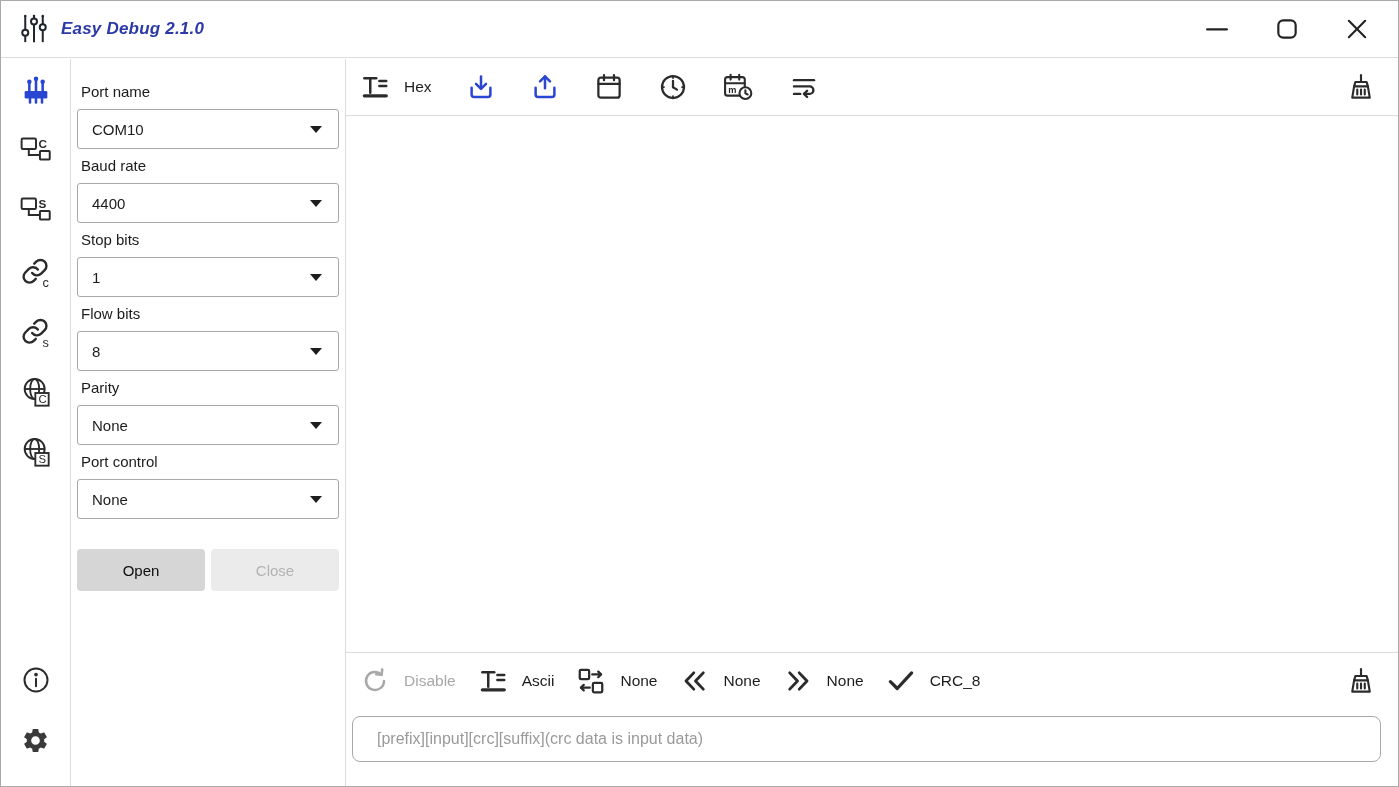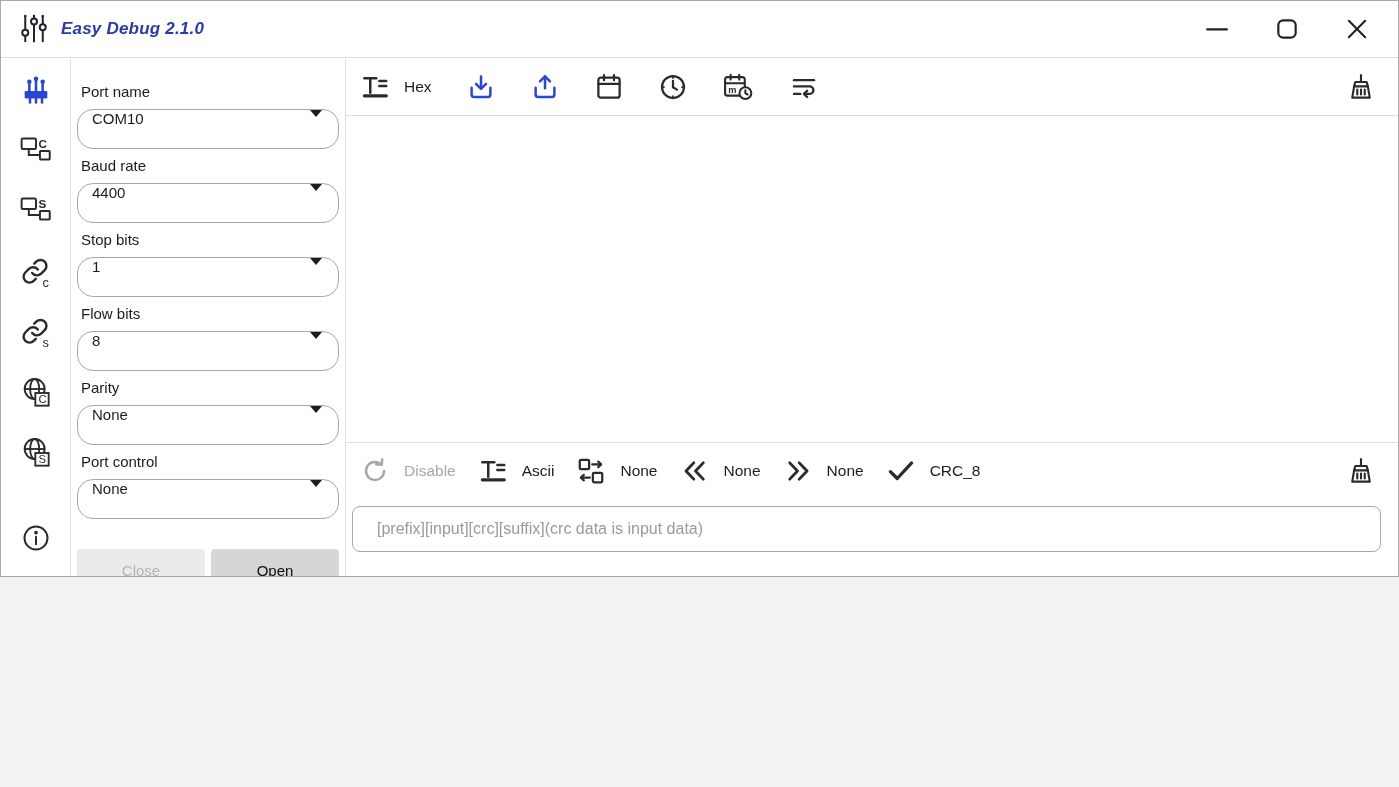--- a/index.html
+++ b/index.html
@@ -1,19 +1,19 @@
 <!DOCTYPE html>
 <html><head>
 <meta charset="utf-8">
 <style>
   * { margin:0; padding:0; box-sizing:border-box; }
   html,body { background:#f2f2f2; font-family:"Liberation Sans", sans-serif; }
   button { background:none; border:none; padding:0; cursor:pointer; font-family:inherit; }
 
-  .window { position:relative; width:1399px; height:577px; background:#fff;
+  .window { position:relative; width:1399px; height:787px; background:#fff;
             border:1px solid #a9a9a9; overflow:hidden; }
 
   
   .titlebar { height:57px; border-bottom:1px solid #dcdcdc; display:flex; align-items:center; padding:0 0 0 16px; }
   .app-logo { width:34px; height:40px; display:grid; place-items:center; margin-right:10px; }
   .app-title { font-size:17px; font-weight:bold; font-style:italic; color:#2b3aa5; letter-spacing:.2px; }
   .win-controls { margin-left:auto; display:flex; align-items:center; gap:40px; padding-right:26px; }
   .win-btn { width:30px; height:30px; display:grid; place-items:center; }
 
   
@@ -22,22 +22,22 @@
   
   .iconbar { width:70px; border-right:1px solid #dcdcdc; display:flex; flex-direction:column;
              align-items:center; padding:16px 0 30px; gap:28px; }
   .nav-btn { width:36px; height:32px; display:grid; place-items:center; color:#2b2b2b; }
   .nav-btn.active { color:#2946d2; }
   .nav-spacer { flex:1; }
 
   
   .settings { width:275px; border-right:1px solid #dcdcdc; padding:16px 6px 0 6px; }
   .field-label { font-size:15px; color:#1b1b1b; margin:7px 4px; height:20px; line-height:20px; }
-  .select { height:40px; border:1px solid #a8a8a8; border-radius:16px; background:#fff;
-            display:flex; justify-content:space-between;
+  .select { height:40px; border:1px solid #a8a8a8; border-radius:3px; background:#fff;
+            display:flex; align-items:center; justify-content:space-between;
             padding:0 16px 0 14px; margin-bottom:5px; cursor:pointer; }
   .select-value { font-size:15px; color:#1c1c1c; }
   .caret { width:0; height:0; border-left:6px solid transparent; border-right:6px solid transparent;
            border-top:7px solid #1d1d1d; }
   .btn-row { display:flex; gap:6px; margin-top:30px; }
   .btn { flex:1; height:42px; border-radius:4px; font-size:15px; }
   .btn-close { background:#ebebeb; color:#b3b3b3; }
   .btn-open  { background:#d6d6d6; color:#0d0d0d; }
 
   
@@ -240,22 +240,22 @@
         <span class="caret"></span>
       </div>
 
       <div class="field-label">Port control</div>
       <div class="select">
         <span class="select-value">None</span>
         <span class="caret"></span>
       </div>
 
       <div class="btn-row">
+        <button class="btn btn-open">Open</button>
         <button class="btn btn-close">Close</button>
-        <button class="btn btn-open">Open</button>
       </div>
     </aside>
 
     <main class="main">
 
       <div class="log-toolbar">
         <div class="tool-group">
           <button class="tool-btn">
             <svg width="30" height="30" viewBox="0 0 24 24" fill="none" stroke="currentColor" stroke-width="2" stroke-linecap="round">
               <path d="M3.5 5h9.5"></path>

